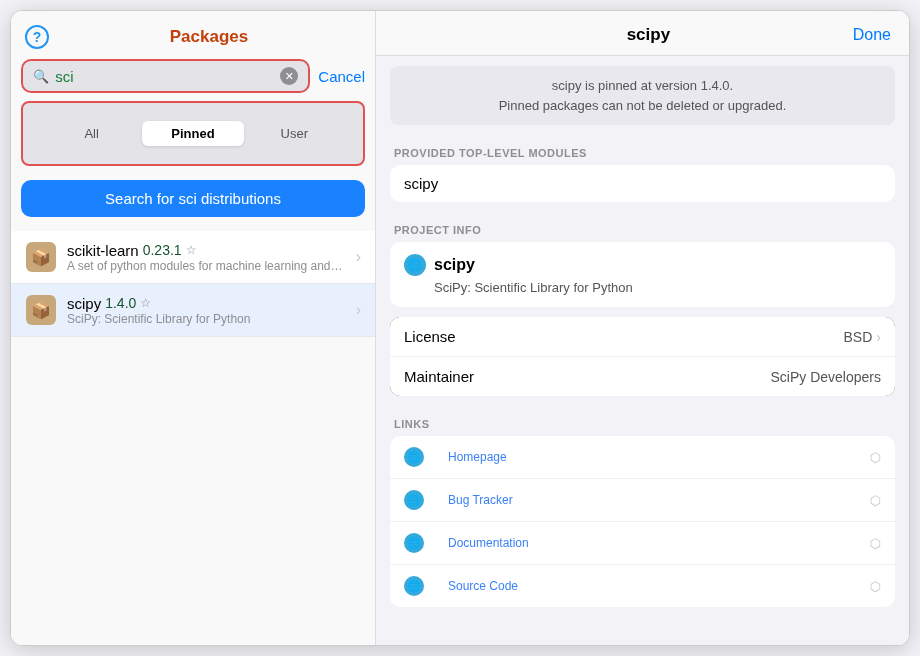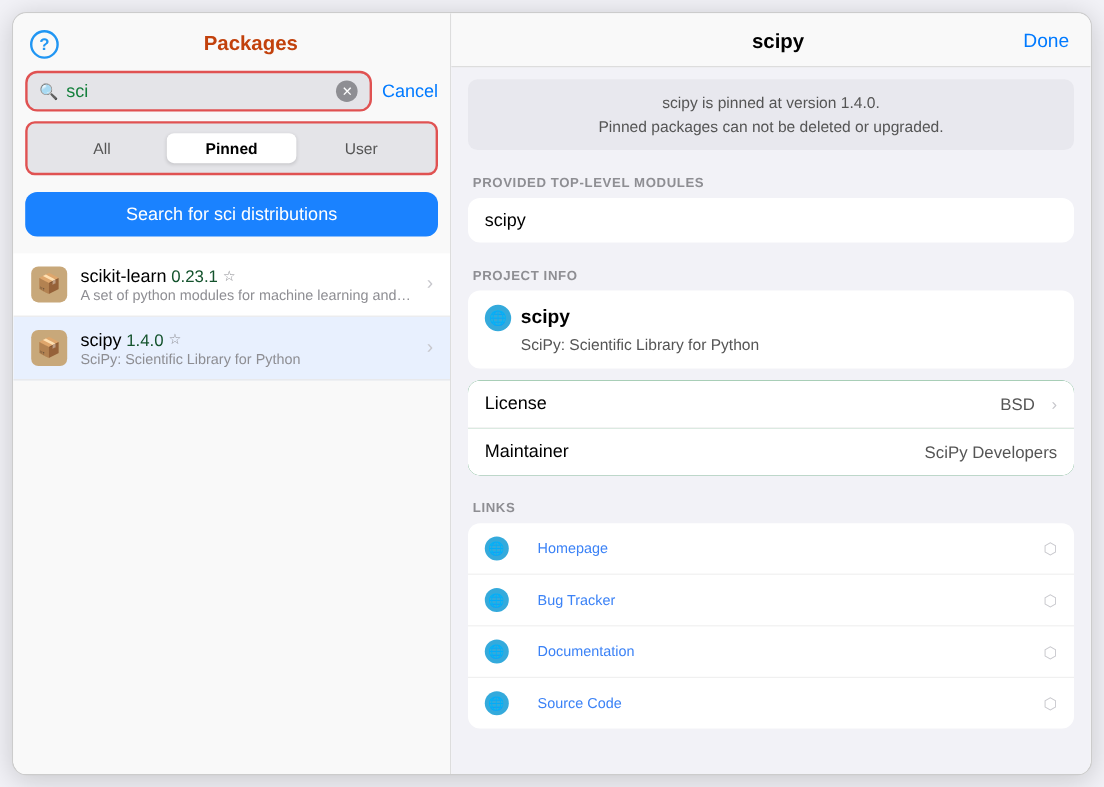--- a/index.html
+++ b/index.html
@@ -107,21 +107,21 @@
       color: #007aff;
       font-size: 15px;
       cursor: pointer;
       white-space: nowrap;
     }
     .filter-tabs {
       display: flex;
       margin: 0 10px 10px 10px;
       background: #e4e4e8;
       border-radius: 8px;
-      padding: 8px;
+      padding: 18px;
       border: 2px solid #e05252;
     }
     .filter-tab {
       flex: 1;
       text-align: center;
       padding: 5px 0;
       border-radius: 6px;
       font-size: 13px;
       cursor: pointer;
       color: #555;
@@ -320,21 +320,21 @@
       padding: 11px 14px;
       background: #fff;
       border-bottom: 1px solid #f0f0f0;
       font-size: 15px;
     }
     .meta-row:last-child { border-bottom: none; }
     .meta-label { color: #000; }
     .meta-value {
       display: flex;
       align-items: center;
-      gap: 14px;
+      gap: 4px;
       color: #555;
       font-size: 14px;
     }
     .meta-chevron { color: #c7c7cc; }
     .links-card {
       background: #fff;
       border-radius: 10px;
       margin: 0 14px 14px 14px;
       overflow: hidden;
     }

